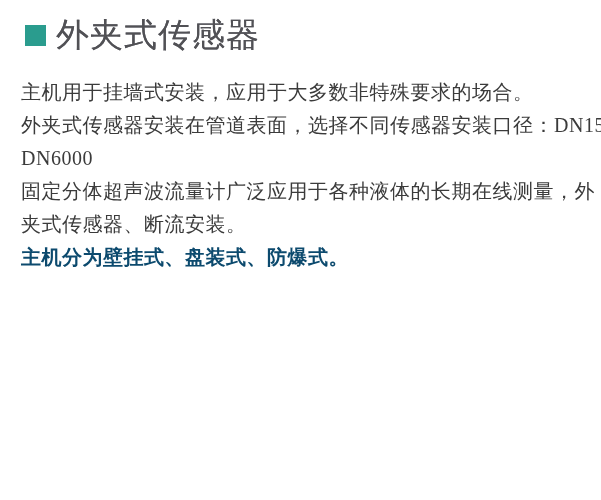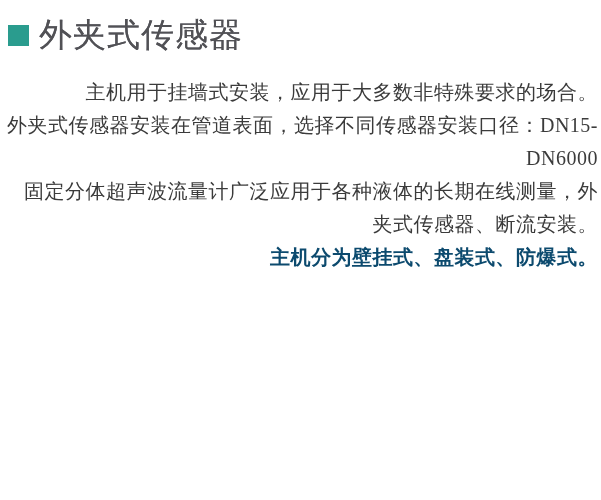--- a/index.html
+++ b/index.html
@@ -10,22 +10,21 @@
   body {
     width: 601px;
     height: 500px;
     overflow: hidden;
     font-family: "Liberation Serif", "DejaVu Serif", serif;
   }
   .page {
     box-sizing: border-box;
     width: 601px;
     height: 500px;
-    padding: 14px 8px 0 4px;
-    text-align: right;
+    padding: 14px 8px 0 21px;
   }
   
   .title-row {
     display: flex;
     align-items: flex-start;
     margin: 2px 0 0 4px;
   }
   .title-bullet {
     width: 21px;
     height: 21px;

